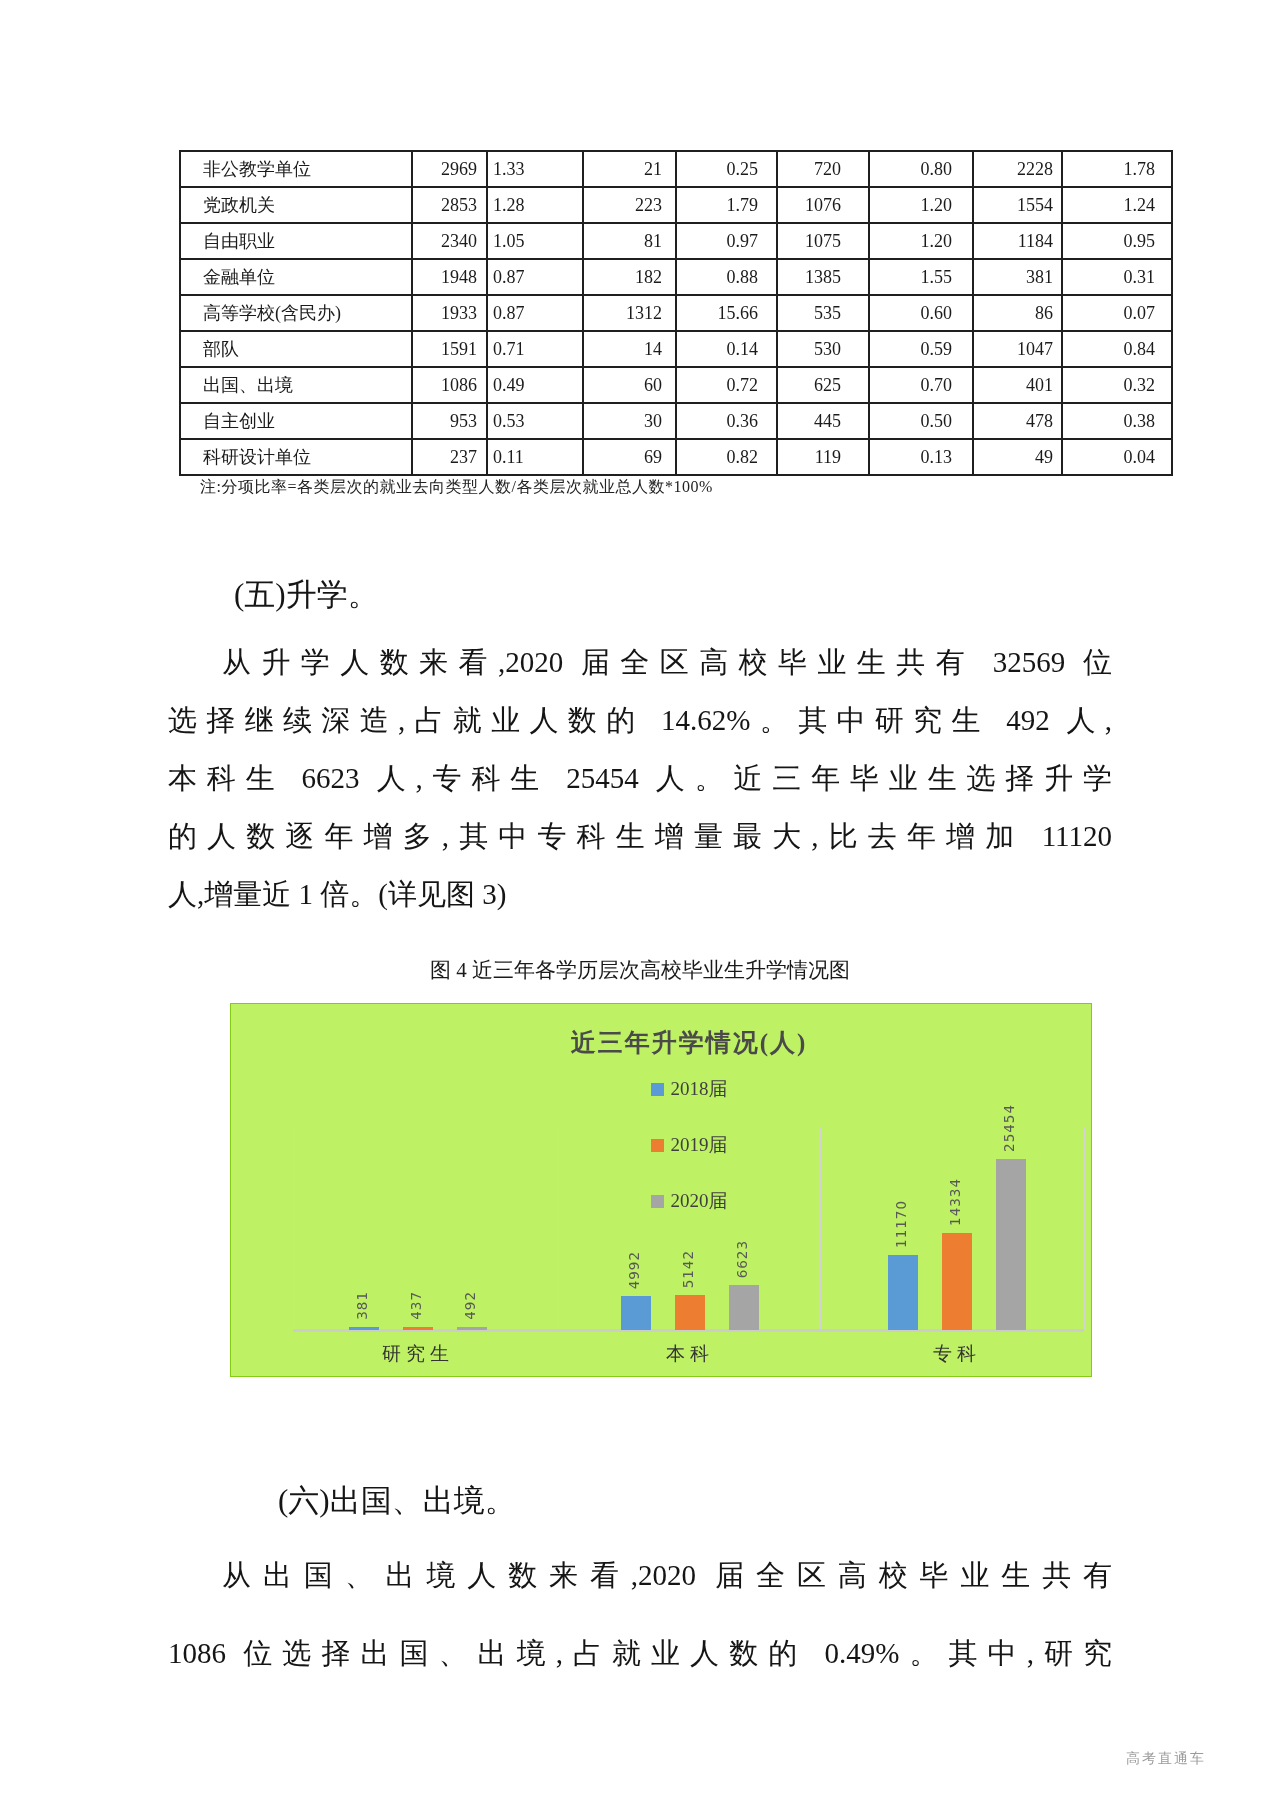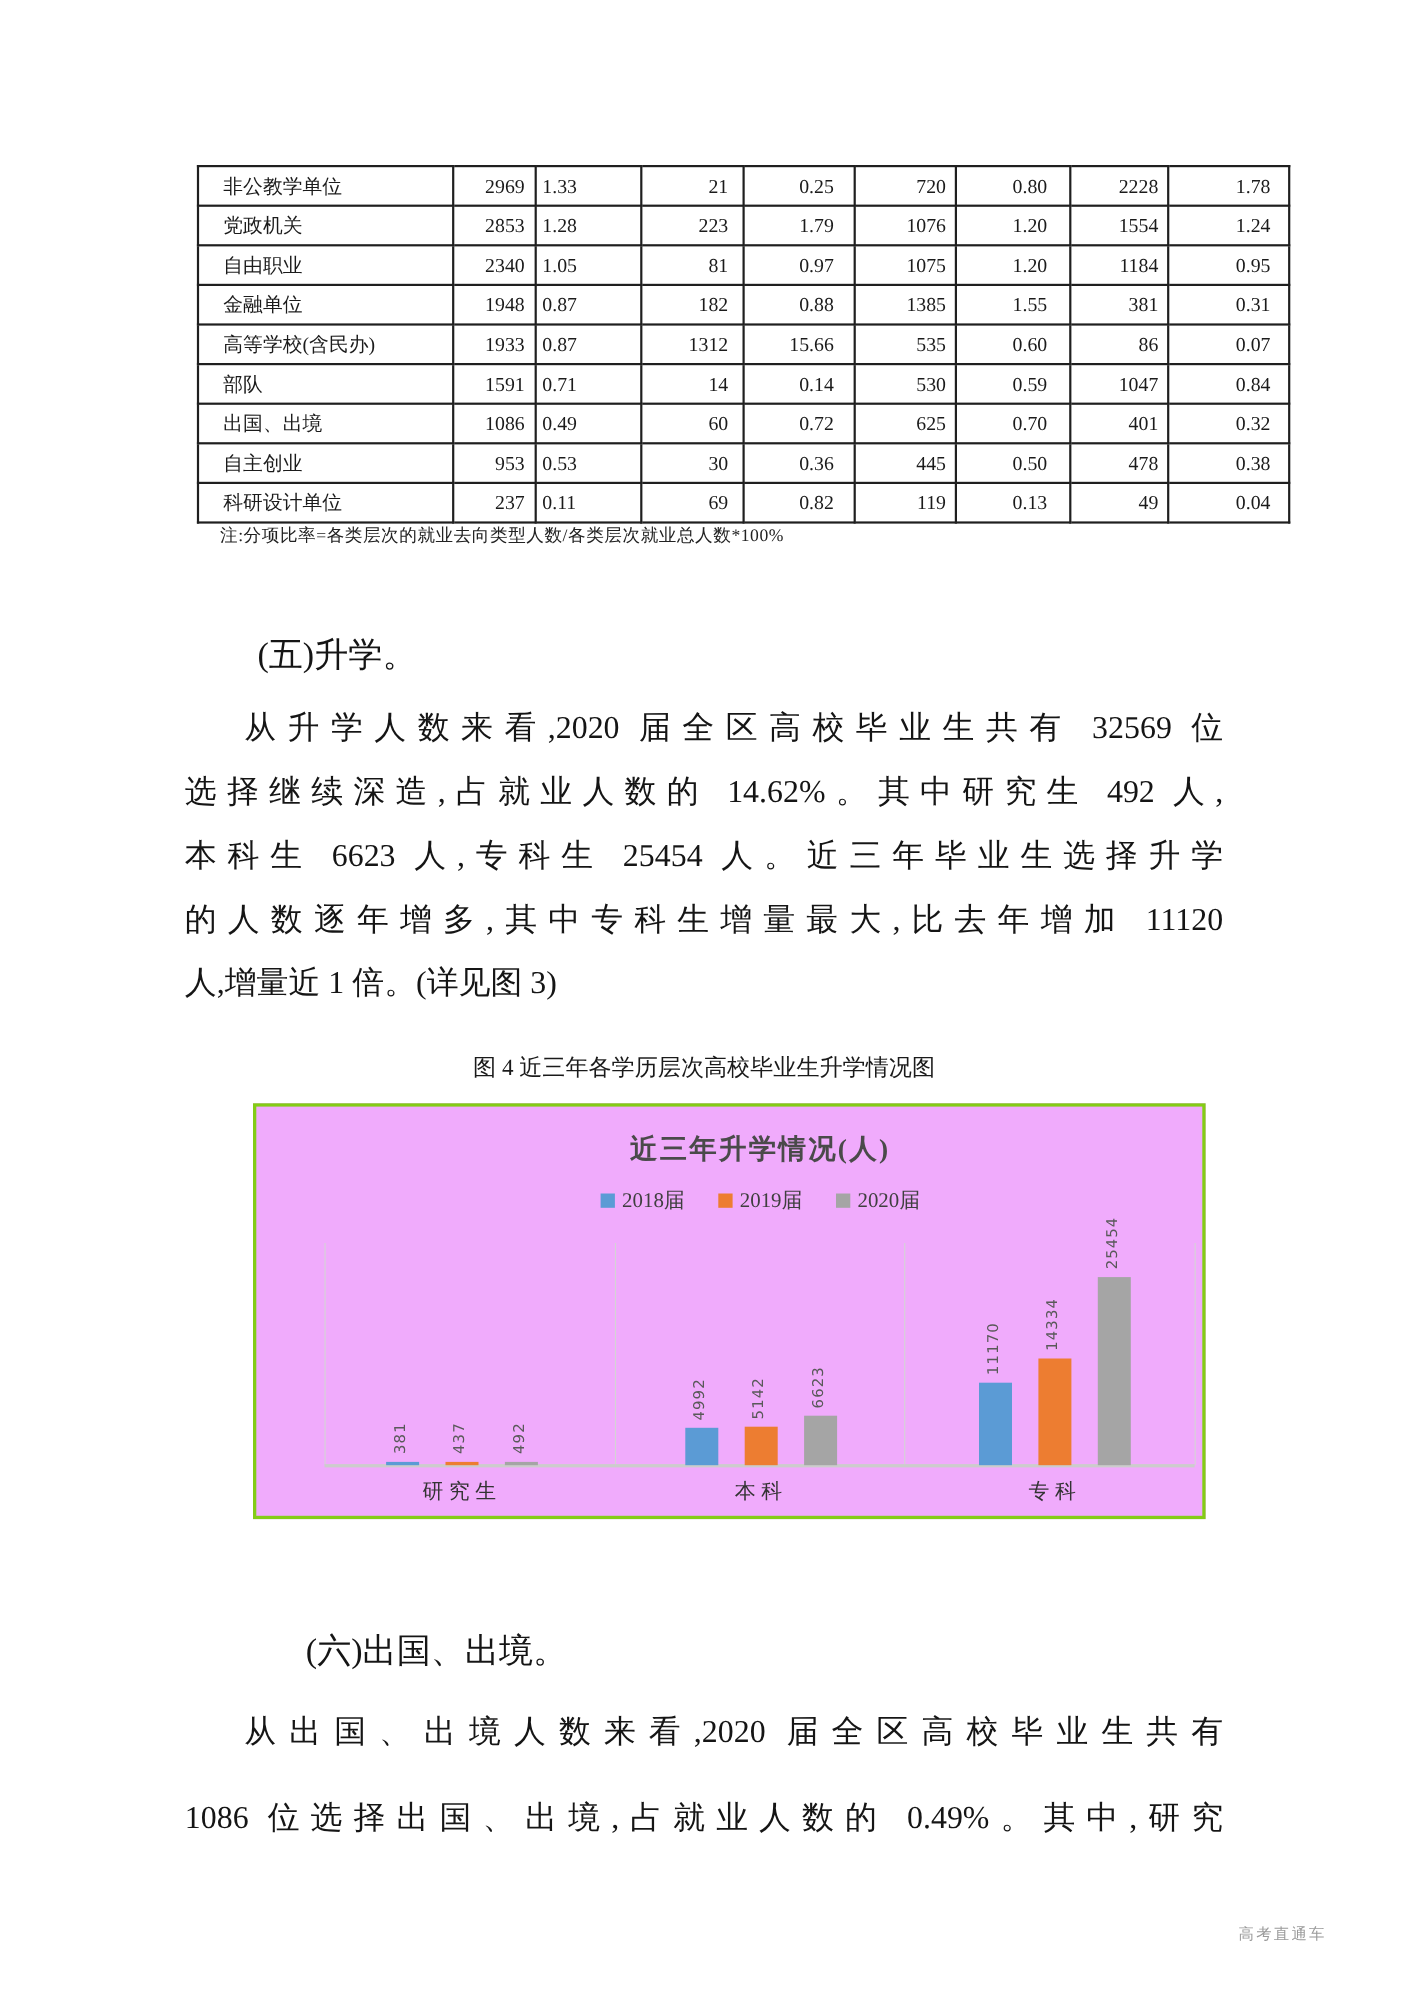--- a/index.html
+++ b/index.html
@@ -10,41 +10,41 @@
   
   table.t{position:absolute;left:179px;top:150px;width:992px;border-collapse:collapse;
           table-layout:fixed;font-size:18px;}
   table.t td{border:2px solid #1f1f1f;height:34px;padding:0;white-space:nowrap;overflow:hidden;}
   table.t td.lbl{text-align:left;padding-left:22px;}
   table.t td.v{text-align:right;}
   table.t td.v0{padding-right:9px;}
   table.t td.v1{text-align:left;padding-left:5px;}
   table.t td.v2{padding-right:13px;}
   table.t td.v3{padding-right:18px;border-radius:16px;}
-  table.t td.v4{padding-right:8px;}
+  table.t td.v4{padding-right:27px;}
   table.t td.v5{padding-right:20px;}
   table.t td.v6{padding-right:8px;}
   table.t td.v7{padding-right:16px;}
 
   .note{left:200px;top:477px;font-size:16px;letter-spacing:.5px;color:#222;}
 
   
   .h1{font-size:31px;color:#151515;}
   .line{left:168px;width:944px;font-size:29px;line-height:34px;color:#151515;
         text-align:justify;text-align-last:justify;}
   .line.ind{left:168px;width:890px;padding-left:54px;}
   .line.noj{text-align:left;text-align-last:left;}
   .caption{left:168px;top:956px;width:944px;text-align:center;font-size:21px;color:#1a1a1a;}
 
   
-  .chart{left:230px;top:1003px;width:860px;height:372px;border:3px solid #84cc16;background:#f0abfc;}
+  .chart{left:230px;top:1003px;width:860px;height:372px;border:1px solid #84cc16;background:#bef264;}
   .chart .title{position:absolute;left:58px;top:22px;width:800px;text-align:center;
                 font-size:25px;font-weight:700;letter-spacing:2px;color:#4a4a4a;}
   .legend{position:absolute;left:58px;top:72px;width:800px;display:flex;justify-content:center;
-          gap:30px;font-size:19px;color:#3f3f3f;align-items:center;}
+          gap:30px;font-size:19px;color:#3f3f3f;align-items:center;flex-direction:column;}
   .legend .item{display:flex;align-items:center;}
   .legend .sq{display:inline-block;width:13px;height:13px;margin-right:7px;}
   .vline{position:absolute;top:124px;height:202px;width:1px;background:#d4d4d4;}
   .axis{position:absolute;left:62px;top:325px;width:791px;height:3px;background:#cccccc;}
   .bar{position:absolute;bottom:46px;width:30px;}
   .bar-label{position:absolute;writing-mode:vertical-rl;transform:rotate(180deg);
              font-family:"DejaVu Sans","Liberation Sans",sans-serif;font-size:13.5px;
              letter-spacing:1px;color:#595959;}
   .cat{position:absolute;top:337px;width:200px;text-align:center;font-size:19px;
        letter-spacing:5px;color:#333333;}

